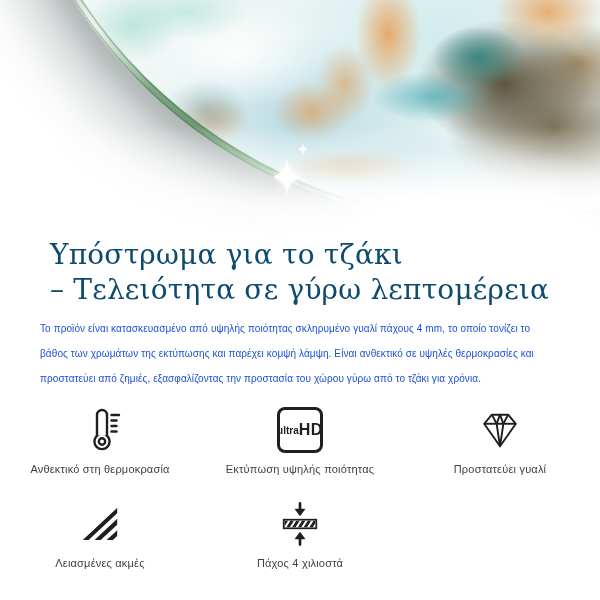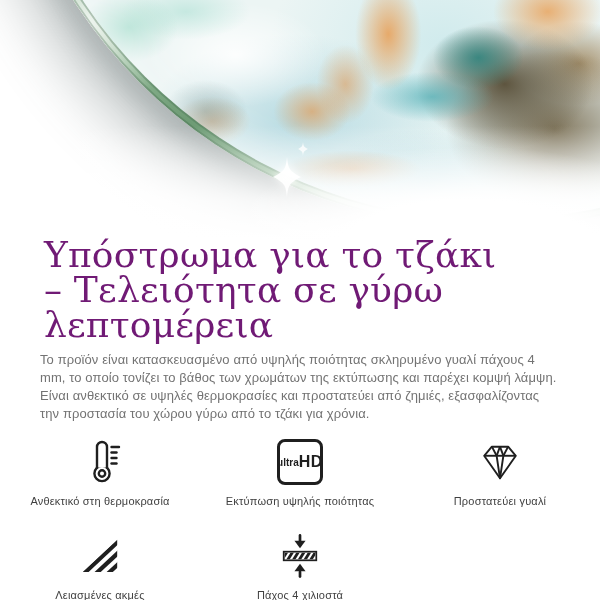--- a/index.html
+++ b/index.html
@@ -53,25 +53,25 @@
   .hero-fade{
     position:absolute;left:0;right:0;bottom:-1px;height:120px;z-index:4;
     background:
       radial-gradient(ellipse 330px 140px at 78% 108%, #fff 40%, rgba(255,255,255,0) 78%),
       linear-gradient(to bottom, rgba(255,255,255,0) 0%, rgba(255,255,255,.8) 62%, #fff 95%);
   }
 
   
   .content{position:relative;z-index:5;padding:0 40px;}
   .title{
-    margin:-8px 0 0 4px;font-family:"DejaVu Serif","Liberation Serif",serif;
-    font-weight:400;font-size:36px;line-height:35px;color:#701a75;letter-spacing:.2px;
+    margin:-8px 0 0 10px;font-family:"DejaVu Serif","Liberation Serif",serif;
+    font-weight:400;font-size:28px;line-height:35px;color:#0c4a6e;letter-spacing:.2px;
   }
   .description{
-    margin:9px 0 0 0;font-size:13px;line-height:18px;color:#737373;letter-spacing:.1px;
+    margin:9px 0 0 0;font-size:10px;line-height:25px;color:#1d4ed8;letter-spacing:.1px;
   }
 
   
   .features{
     display:grid;grid-template-columns:1fr 1fr 1fr;grid-row-gap:24px;
     margin-top:14px;position:relative;z-index:5;
   }
   .feature{text-align:center;}
   .icon-slot{height:50px;display:flex;align-items:center;justify-content:center;}
   .feature-label{margin-top:8px;font-size:11px;color:#3f3f3f;letter-spacing:.2px;}

